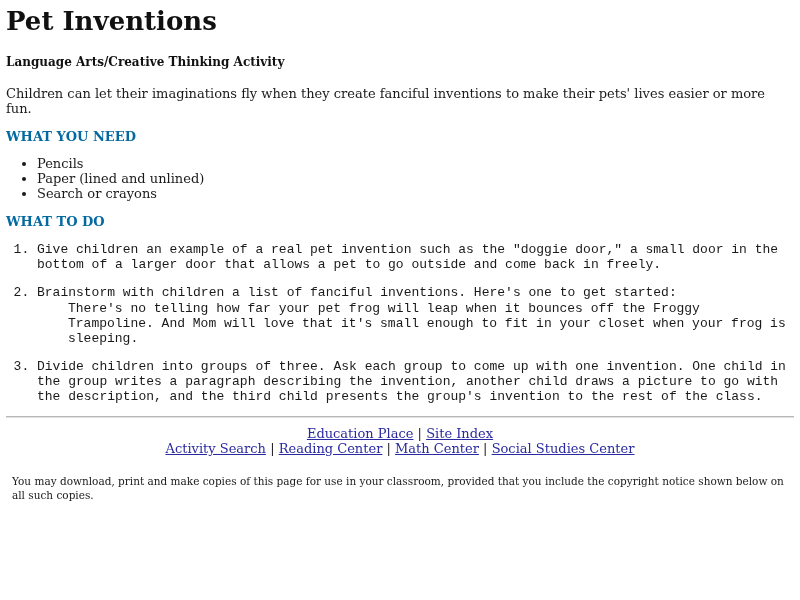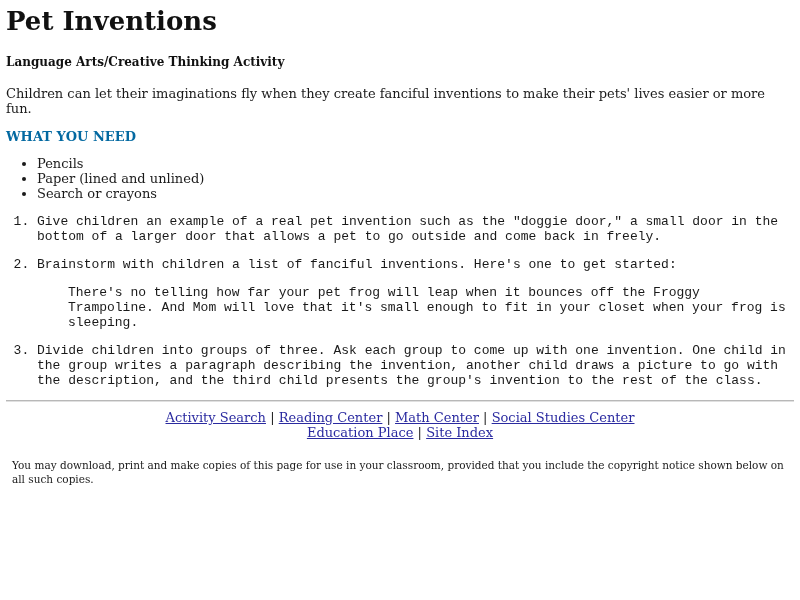--- a/index.html
+++ b/index.html
@@ -55,21 +55,21 @@
       padding-left: 31px;
       font-family: Liberation Mono, monospace;
     }
     ol.steps li {
       margin: 0 0 13px 0;
     }
     ol.steps li:last-child {
       margin-bottom: 0;
     }
     blockquote {
-      margin: 13px 8px 0 31px;
+      margin: 1px 8px 0 31px;
     }
     hr {
       border: none;
       border-top: 1px solid #b8b8b8;
       border-bottom: 1px solid #e0e0e0;
       margin: 12px 0 0 0;
       height: 0;
     }
     .nav {
       text-align: center;
@@ -104,46 +104,47 @@
   <h2>Language Arts/Creative Thinking Activity</h2>
   <p class="intro">Children can let their imaginations fly when they create fanciful inventions to make their pets' lives easier or more fun.</p>
 
   <h4>WHAT YOU NEED</h4>
   <ul class="needs">
     <li>Pencils</li>
     <li>Paper (lined and unlined)</li>
     <li>Search or crayons</li>
   </ul>
 
+  <h4>WHAT TO DO</h4>
   <ol class="steps">
     <li>
       <span>Give children an example of a real pet invention such as the "doggie door," a small door in the bottom of a larger door that allows a pet to go outside and come back in freely.</span>
     </li>
     <li>
       <span>Brainstorm with children a list of fanciful inventions. Here's one to get started:</span>
       <blockquote>There's no telling how far your pet frog will leap when it bounces off the Froggy Trampoline. And Mom will love that it's small enough to fit in your closet when your frog is sleeping.</blockquote>
     </li>
     <li>
       <span>Divide children into groups of three. Ask each group to come up with one invention. One child in the group writes a paragraph describing the invention, another child draws a picture to go with the description, and the third child presents the group's invention to the rest of the class.</span>
     </li>
   </ol>
 
   <hr>
 
   <div class="nav">
     <div>
+      <a>Education Place</a>
+      <span class="sep">|</span>
+      <a>Site Index</a>
+    </div>
+    <div>
       <a>Activity Search</a>
       <span class="sep">|</span>
       <a>Reading Center</a>
       <span class="sep">|</span>
       <a>Math Center</a>
       <span class="sep">|</span>
       <a>Social Studies Center</a>
     </div>
-    <div>
-      <a>Education Place</a>
-      <span class="sep">|</span>
-      <a>Site Index</a>
-    </div>
   </div>
 
   <div class="notice">You may download, print and make copies of this page for use in your classroom, provided that you include the copyright notice shown below on all such copies.</div>
 </div>
 
 </body></html>

